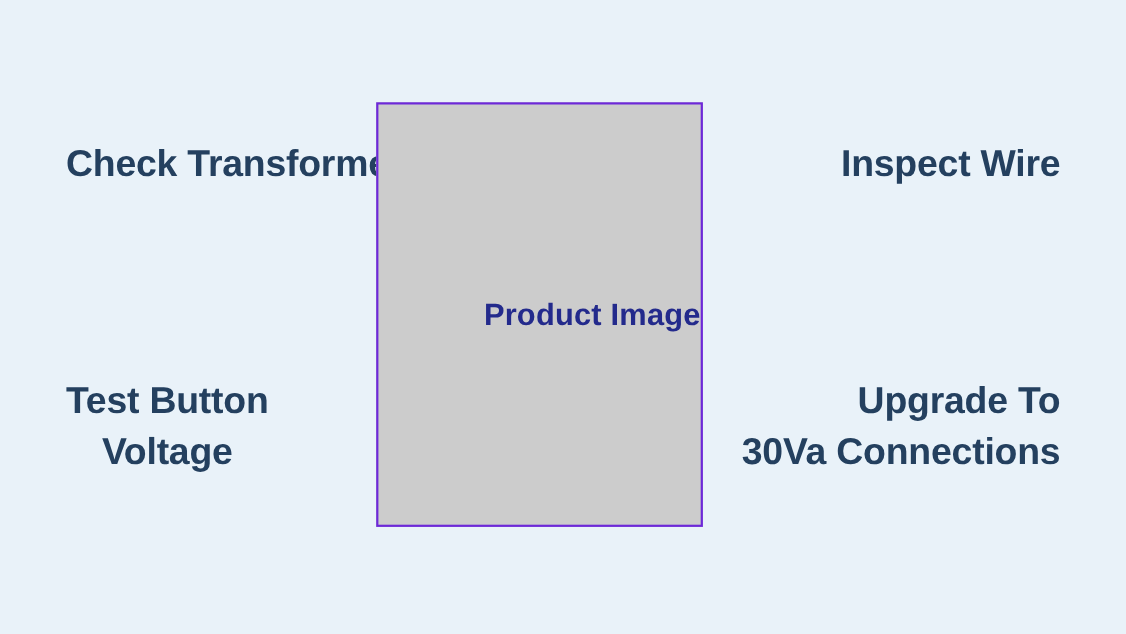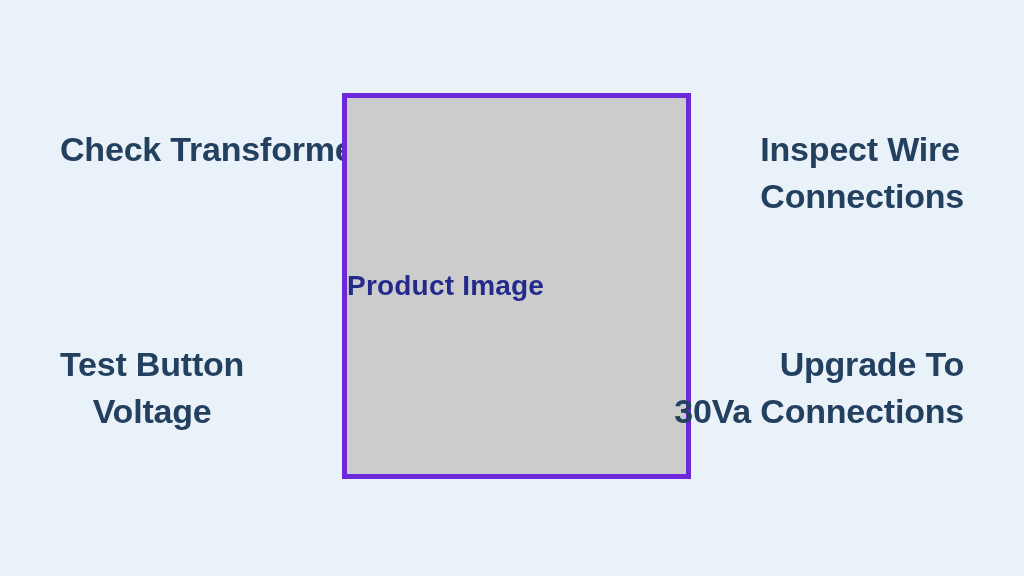--- a/index.html
+++ b/index.html
@@ -20,28 +20,28 @@
     width: 1024px;
     height: 576px;
     background: #e9f2f9;
   }
 
   
   .product-box {
     position: absolute;
     left: 342px;
     top: 93px;
-    width: 349px;
+    width: 297px;
     height: 386px;
     background: #cccccc;
-    border: 5px solid #6d28d9;
+    border: 2px solid #6d28d9;
     box-sizing: border-box;
     display: flex;
     align-items: center;
-    justify-content: flex-start;
+    justify-content: flex-end;
   }
   .product-box-label {
     font-size: 28px;
     font-weight: bold;
     color: #232a8c;
     letter-spacing: 0.2px;
     line-height: 1;
     white-space: nowrap;
   }
 
@@ -84,21 +84,20 @@
 <body>
 
 <div id="infographic">
 
   <div class="callout callout-top-left">
     <span class="line">Check Transformer</span>
   </div>
 
   <div class="callout callout-top-right">
     <span class="line">Inspect Wire</span>
-    <span class="line">Connections</span>
   </div>
 
   <div class="product-box">
     <span class="product-box-label">Product Image</span>
   </div>
 
   <div class="callout callout-bottom-left">
     <span class="line">Test Button</span>
     <span class="line">Voltage</span>
   </div>

